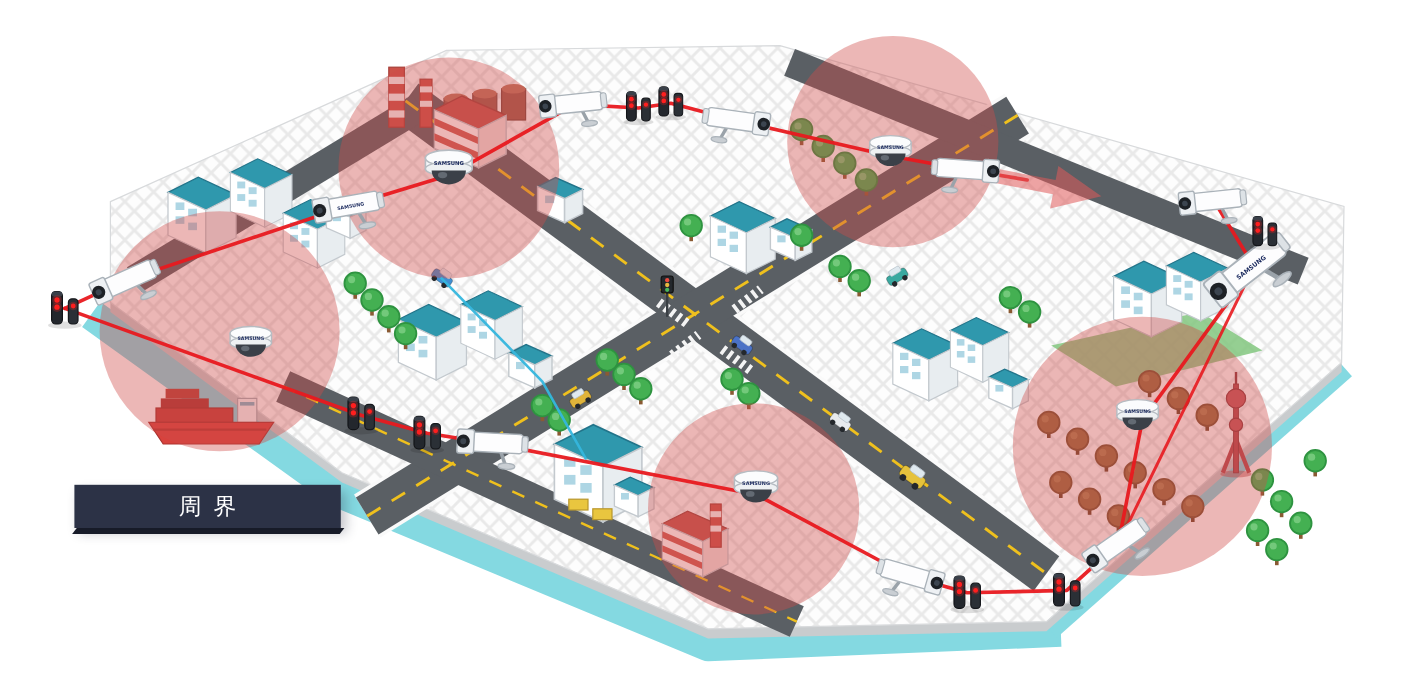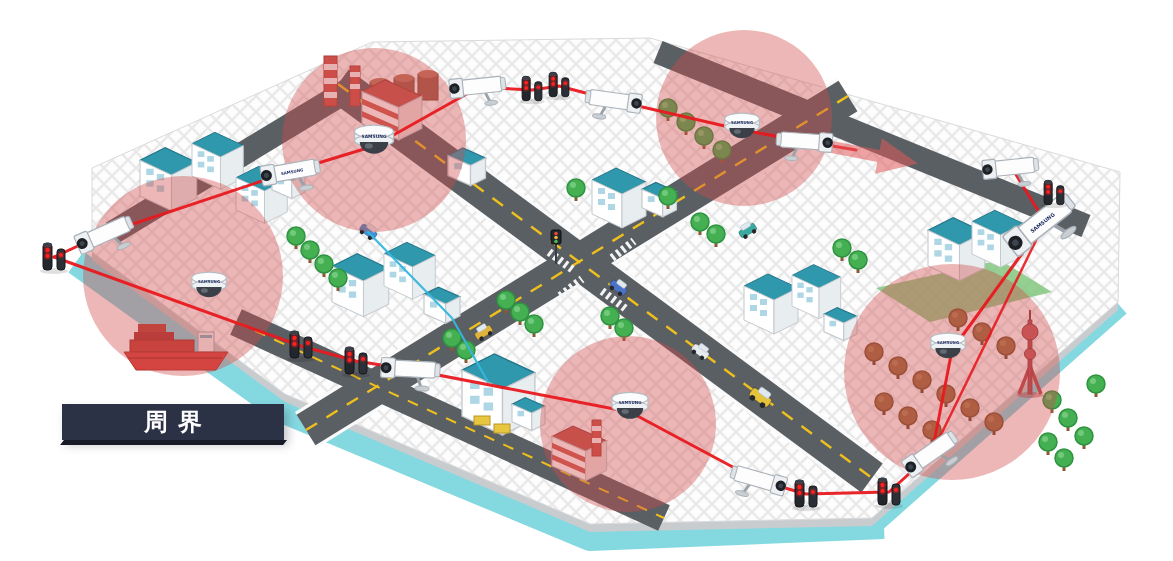--- a/index.html
+++ b/index.html
@@ -5,21 +5,21 @@
   html,body{margin:0;padding:0;background:#fff;}
   .stage{position:relative;width:1173px;height:561px;background:#ffffff;overflow:hidden;
          font-family:"Liberation Sans","DejaVu Sans",sans-serif;}
   svg{display:block;}
   svg text{font-family:"DejaVu Sans","Liberation Sans",sans-serif;font-weight:bold;}
   .banner{position:absolute;left:62px;top:404px;width:222px;height:36px;background:#2c3246;
           display:flex;align-items:center;justify-content:center;
           box-shadow:4px 5px 9px rgba(40,40,60,.28);}
   .banner::after{content:"";position:absolute;left:2px;right:-3px;bottom:-5px;height:5px;
           background:#171b28;transform:skewX(-38deg);transform-origin:left top;}
-  .banner-text{color:#ffffff;font-size:24px;font-weight:bold;letter-spacing:10px;padding-left:10px;}
+  .banner-text{color:#ffffff;font-size:19px;font-weight:normal;letter-spacing:10px;padding-left:10px;}
 </style>
 </head>
 <body>
 
 <div class="stage">
 <svg id="scene" width="1173" height="561" viewBox="0 0 1173 561">
   <defs>
     <pattern id="hatch" width="16" height="16" patternUnits="userSpaceOnUse">
       <rect width="16" height="16" fill="#fdfdfd"></rect>
       <path d="M0,16 L16,0 M0,0 L16,16" stroke="#e9e9e9" stroke-width="2.4"></path>

